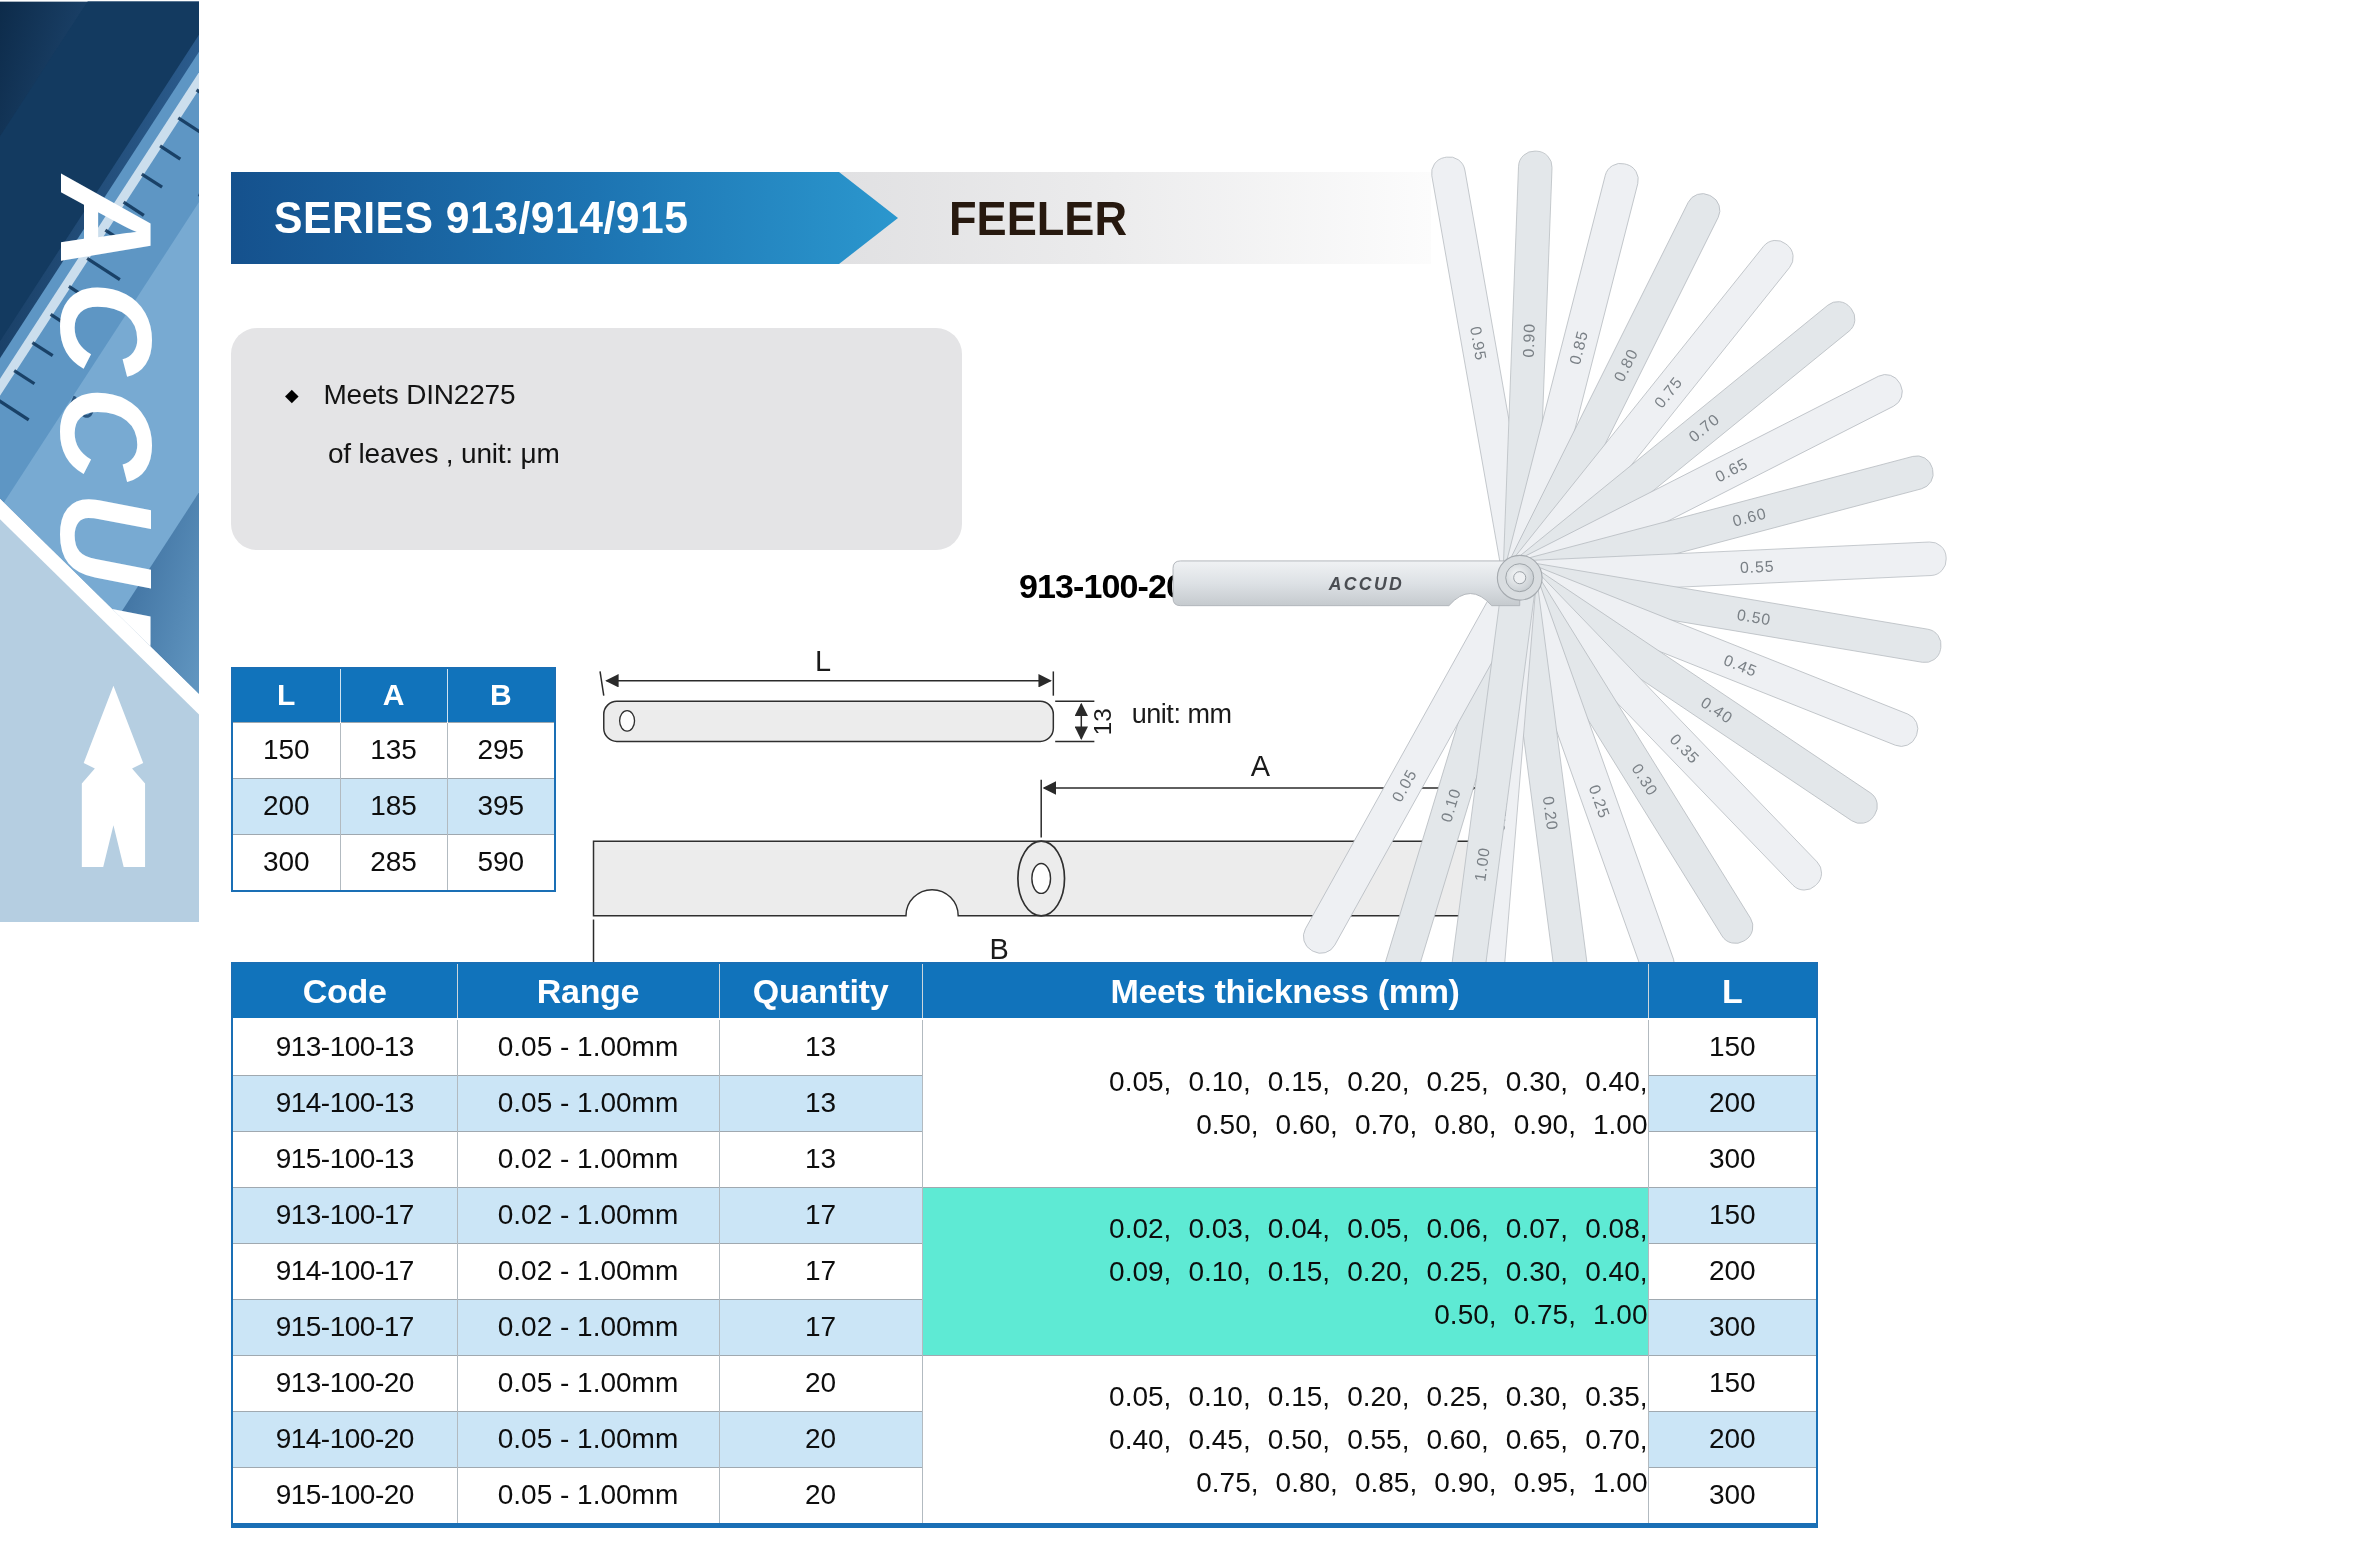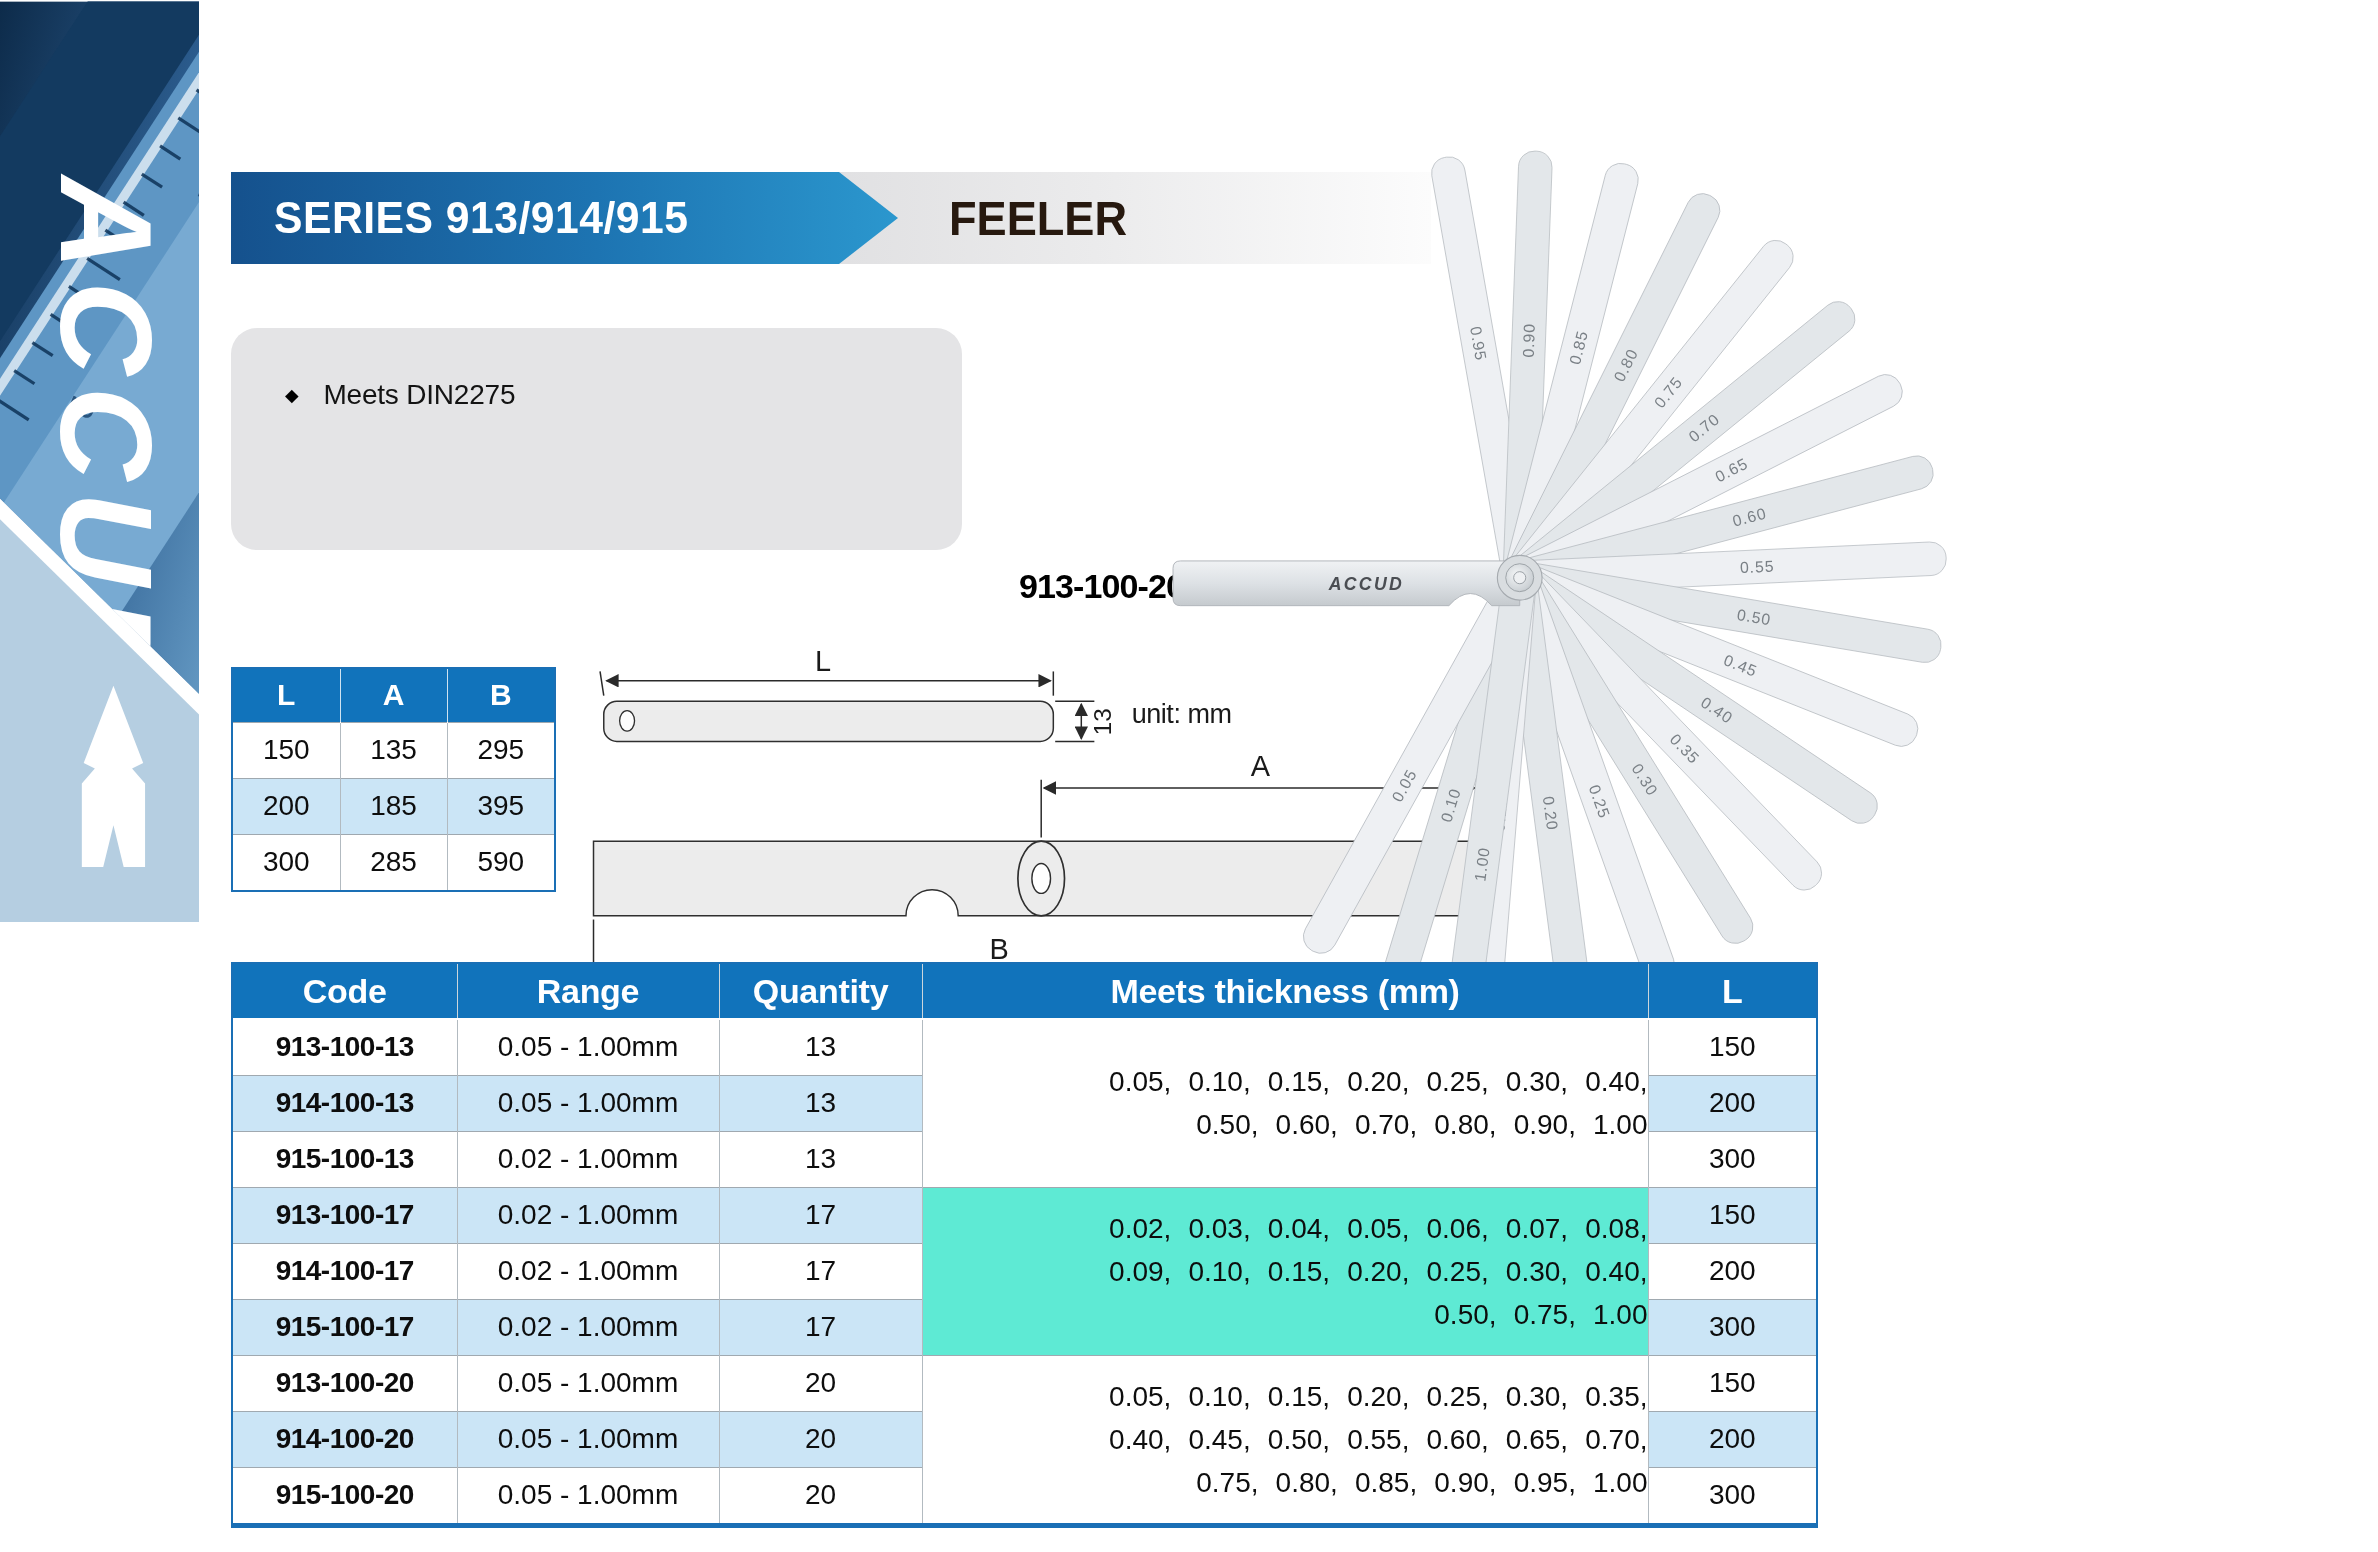--- a/index.html
+++ b/index.html
@@ -100,21 +100,21 @@
     height:55px; background:#1173bb; color:#fff; font-size:34px; font-weight:700;
     text-align:center; letter-spacing:-0.3px; border-bottom:2.8px solid #fff;
   }
   .main-table th + th { border-left:1.9px solid #ccd6dc; }
   .main-table td {
     height:56px; text-align:center; font-size:28px; color:#0d0d0d;
     border-top:0.9px solid #a0a9b0; background:#fff;
   }
   .main-table td.v { border-left:0.9px solid #b2bac0; }
   .main-table tr.alt td.rowcell { background:#cbe5f6; }
-  .main-table td.code-cell { font-weight:700; letter-spacing:-0.5px; }
+  .main-table td.code-cell { font-weight:400; letter-spacing:-0.5px; }
   .main-table td.thickness-cell {
     text-align:right; font-size:28px; line-height:43px;
     word-spacing:9.3px; vertical-align:middle;
   }
   .main-table td.g-white { background:#fff; }
   .main-table td.g-blue { background:#5eead4; }
 </style>
 </head>
 <body>
 
@@ -195,20 +195,23 @@
   <div class="feeler-title">FEELER</div>
 </div>
 <div class="banner-blue">
   <div class="series-title">SERIES 913/914/915</div>
 </div>
 
 <div class="features-box">
   <div class="feature-line">
     <span class="bullet">◆</span><span>Meets DIN2275</span>
   </div>
+  <div class="feature-line feature-cont">
+    <span>of leaves , unit: μm</span>
+  </div>
 </div>
 
 <div class="product-code">913-100-20</div>
 
 <div class="size-table-wrap">
   <table class="size-table">
     <thead>
       <tr>
         <th>L</th>
         <th>A</th>

